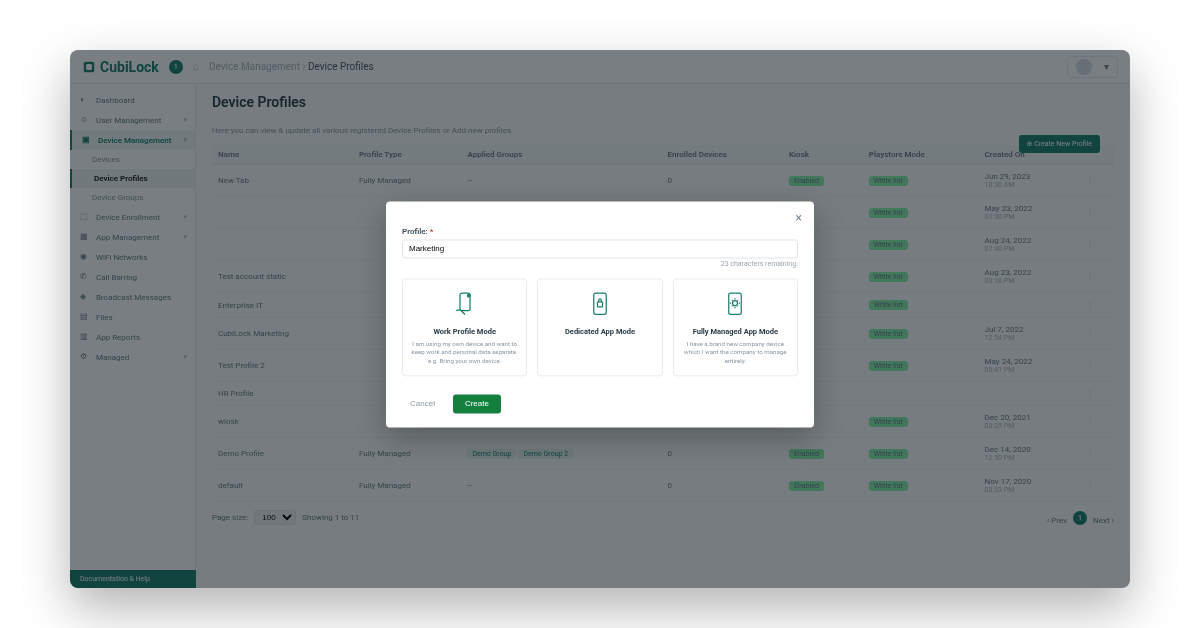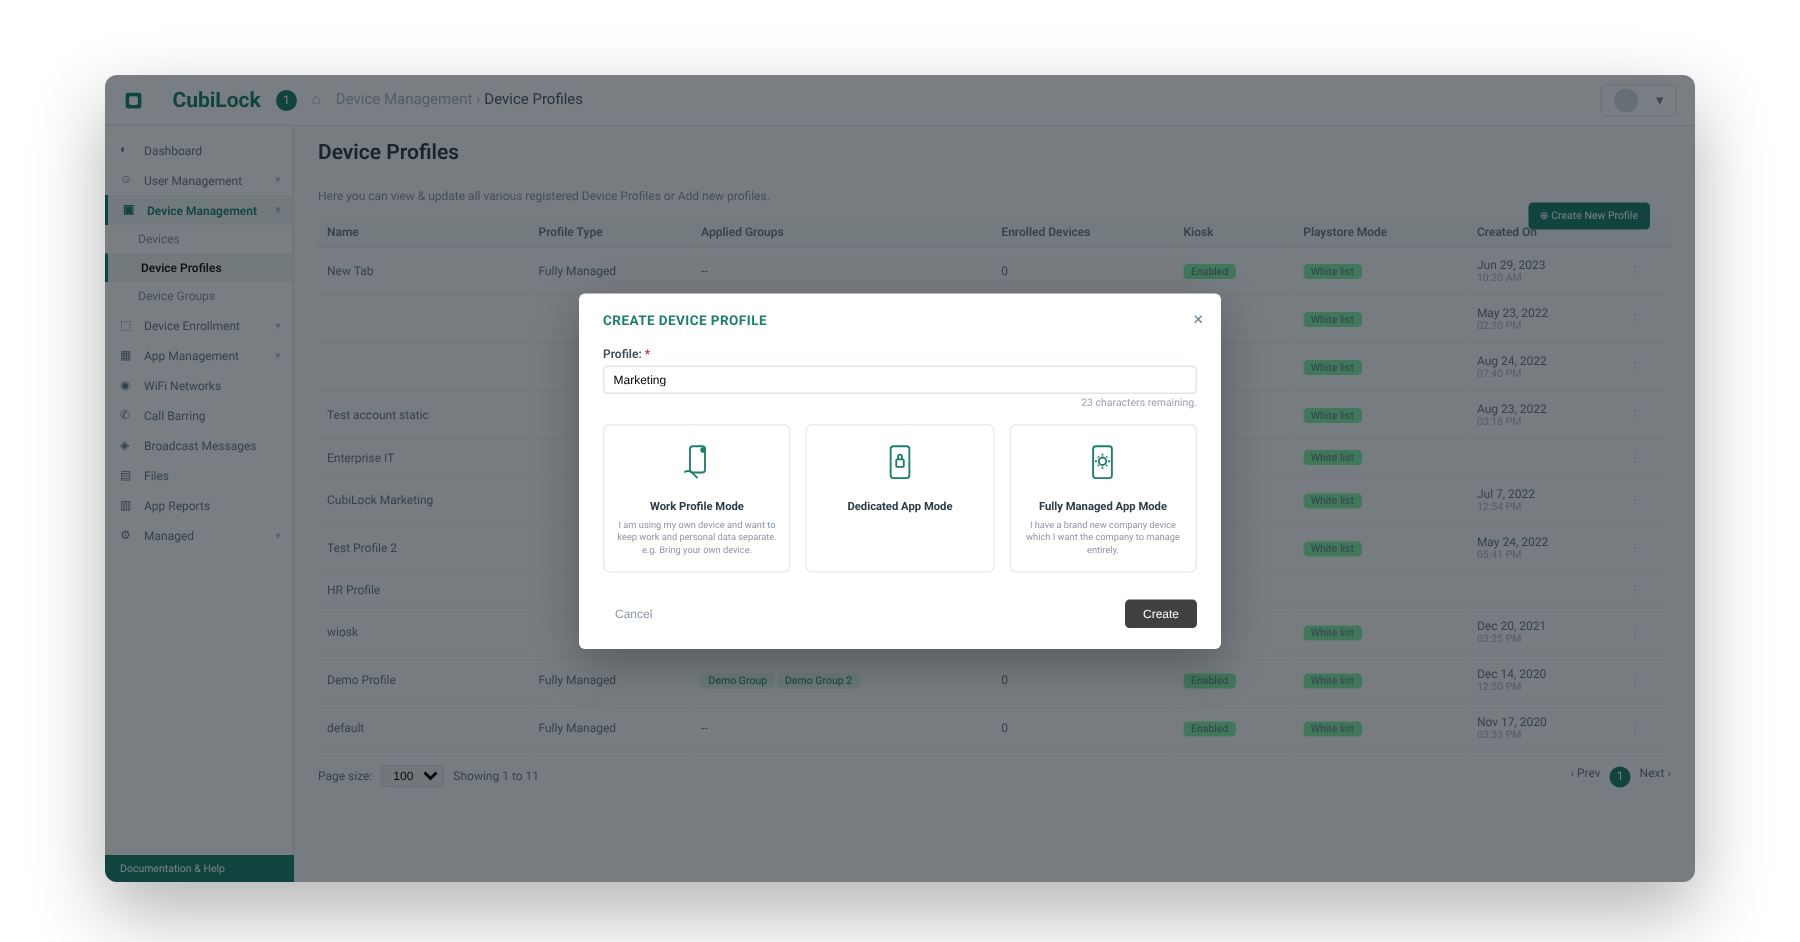--- a/index.html
+++ b/index.html
@@ -30,21 +30,21 @@
     padding: 0 12px;
     font-size: 10px;
     color: #7a8a99;
   }
   .logo {
     font-weight: 700;
     color: #1b7f6e;
     font-size: 14px;
     display: flex;
     align-items: center;
-    gap: 19px;
+    gap: 4px;
   }
   .logo-icon { width: 14px; height: 14px; }
   .topbar .badge {
     width: 14px; height: 14px; border-radius: 50%;
     background: #1b7f6e; color: #fff;
     display: inline-flex; align-items: center; justify-content: center;
     font-size: 8px; margin-left: 10px;
   }
   .breadcrumb { margin-left: 10px; color: #aab5bf; }
   .breadcrumb .active { color: #4a5a68; }
@@ -97,21 +97,21 @@
   th { text-align: left; padding: 5px 6px; color: #6a7a88; font-weight: 600; border-bottom: 1px solid #e8ecef; background:#f7f9fa;}
   td { padding: 7px 6px; color: #6a7a88; border-bottom: 1px solid #f0f3f5; }
   td .pill {
     display: inline-block; border-radius: 3px; padding: 1px 5px; font-size: 7px;
     background: #86efac; color: #6a7a88;
   }
   td .pill.green { background: #e4f3ee; color: #1b7f6e; }
   td .dots { color: #b7c2cb; }
   .pager { margin-top: 8px; display:flex; align-items:center; gap:6px; font-size:8px; color:#6a7a88;}
   .pager select { font-size:8px; border:1px solid #dfe6ea; border-radius:3px; padding:1px 3px;}
-  .pager .right { margin-left:auto; display:flex; gap:6px; align-items:flex-start;}
+  .pager .right { margin-left:auto; display:flex; gap:6px; align-items:flex-end;}
   .pager .pg { width:14px; height:14px; border-radius:50%; background:#1b7f6e; color:#fff; display:inline-flex;align-items:center;justify-content:center; font-size:8px;}
   
   .scrim {
     position: absolute; inset: 0;
     background: rgba(10,20,25,0.55);
   }
   .modal {
     position: absolute;
     width: 428px;
     left: 50%; top: 50%; transform: translate(-50%, -52%);
@@ -132,23 +132,23 @@
   .modal-hint { text-align: right; font-size: 7px; color: #9aa6b1; margin-top:2px; }
   .cards { display:flex; gap:10px; margin-top:10px; }
   .card {
     flex:1; border:1px solid #e8ecef; border-radius:4px;
     padding: 10px 8px; text-align:center;
     cursor:pointer;
   }
   .card h4 { font-size:7.5px; font-weight:700; margin-top:6px; color:#2a3a46;}
   .card p { font-size:6.2px; color:#8a98a5; margin-top:4px; line-height:1.35;}
   .card svg { width: 30px; height: 30px; }
-  .modal-actions { display:flex; justify-content:space-between; gap:10px; margin-top:18px; }
+  .modal-actions { display:flex; justify-content:flex-start; gap:10px; margin-top:18px; }
   .btn-cancel { background:none; border:none; color:#8a98a5; font-size:8px; cursor:pointer; padding:5px 8px;}
-  .btn-primary { background:#404040; color:#fff; border:none; font-size:8px; padding:5px 12px; border-radius:3px; cursor:pointer;}
+  .btn-primary { background:#15803d; color:#fff; border:none; font-size:8px; padding:5px 12px; border-radius:3px; cursor:pointer;}
 </style>
 </head>
 <body>
 
 <div class="app">
 
   <div class="topbar">
     <span class="logo">
       <svg class="logo-icon" viewBox="0 0 24 24">
           <rect x="3" y="3" width="18" height="18" rx="3" fill="#1b7f6e"></rect>
@@ -402,21 +402,20 @@
           <span>‹ Prev</span>
           <span class="pg">1</span>
           <span>Next ›</span>
         </span>
       </div>
     </div>
   </div>
 
   <div class="scrim"></div>
   <div class="modal">
-    <div class="modal-title">CREATE DEVICE PROFILE</div>
     <div class="modal-close">×</div>
     <div class="modal-label">
       <span>Profile:</span>
       <span class="req">*</span>
     </div>
     <input class="modal-input" value="Marketing" style="">
     <div class="modal-hint">23 characters remaining.</div>
 
     <div class="cards">
       <div class="card">

